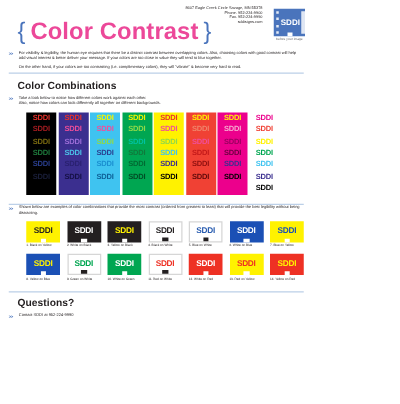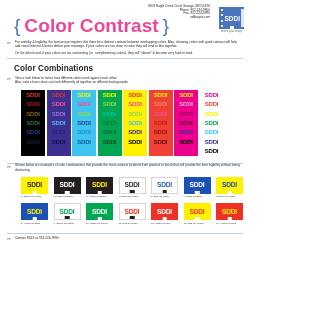--- a/index.html
+++ b/index.html
@@ -440,20 +440,21 @@
       <div class="combo">
         <div class="sw" style="background: rgb(238, 49, 36);">
           <span style="color: rgb(255, 242, 0);">SDDI</span>
           <span class="notch"></span>
         </div>
         <div class="cap">14. Yellow on Red</div>
       </div>
     </div>
 
   <div class="rule" style="margin-top:8px"></div>
+  <div class="sec-h">Questions?</div>
 
   <div class="bullet-block q-bullet">
     <span class="arrow">&gt;&gt;</span>
     <div class="btxt">
       <p>Contact SDDI at 952-224-9990</p>
     </div>
   </div>
 
 </div>
 

